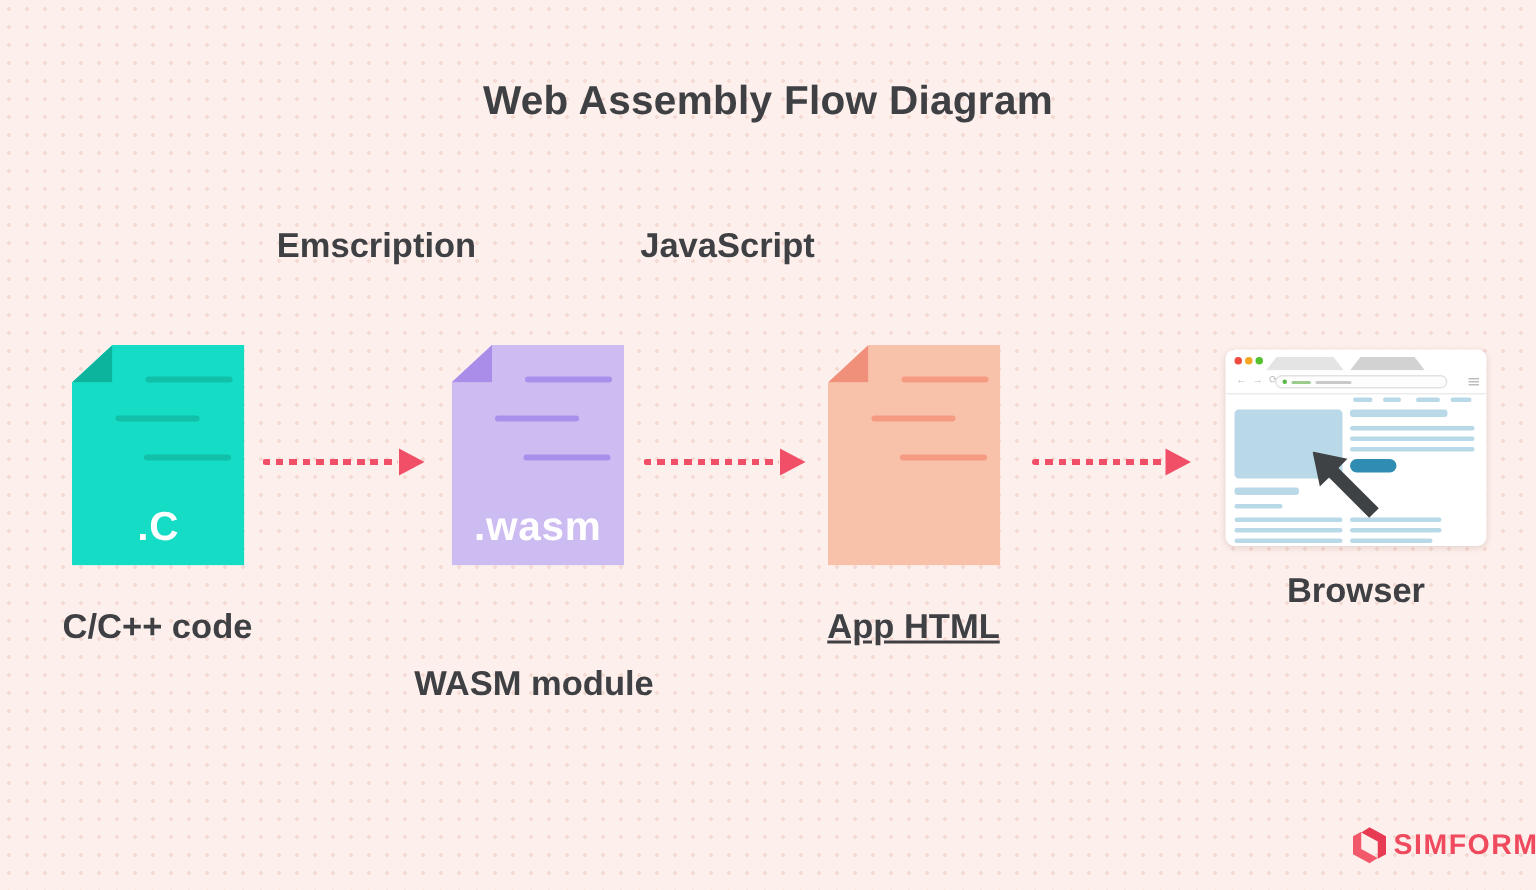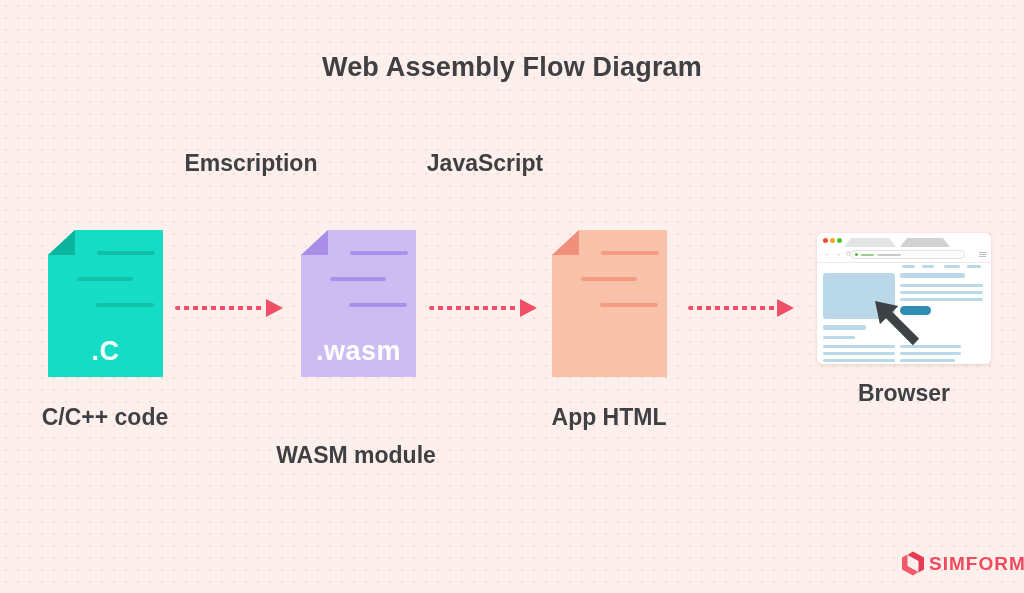--- a/index.html
+++ b/index.html
@@ -188,21 +188,21 @@
   <div class="blue" style="left:83px;top:119px;width:61px;height:3px;"></div>
   <div class="blue" style="left:83px;top:126px;width:55px;height:3px;"></div>
 
   <svg class="abs" style="left:58px;top:68px;" width="47" height="47" viewBox="0 0 47 47">
     <polygon points="0,0 23.3,4.9 17.3,11 44.2,37.8 37.8,44.2 11,17.3 4.9,23.3" fill="#3F4245"></polygon>
   </svg>
 </div>
 
 <div class="abs caption" style="left:-5px;top:404px;">C/C++ code</div>
 <div class="abs caption" style="left:246px;top:404px;margin-top:38px;">WASM module</div>
-<div class="abs caption" style="left:499px;top:404px;">App HTML</div>
+<div class="abs caption" style="left:499px;top:404px;text-decoration:underline;">App HTML</div>
 <div class="abs caption" style="left:794px;top:380px;">Browser</div>
 
 <div class="abs" style="left:866px;top:551px;display:flex;align-items:center;gap:5px;padding-left:36px;">
   <svg width="22" height="25" viewBox="0 0 22 24">
     <path d="M11 0 L22 6 L22 18 L16.5 21 L16.5 9.5 L5.5 3.5 Z" fill="#E63B52"></path>
     <path d="M11 24 L0 18 L0 6 L5.5 3 L5.5 14.5 L16.5 20.5 Z" fill="#F25A6C"></path>
   </svg>
   <span class="logo-text">SIMFORM</span>
 </div>
 

